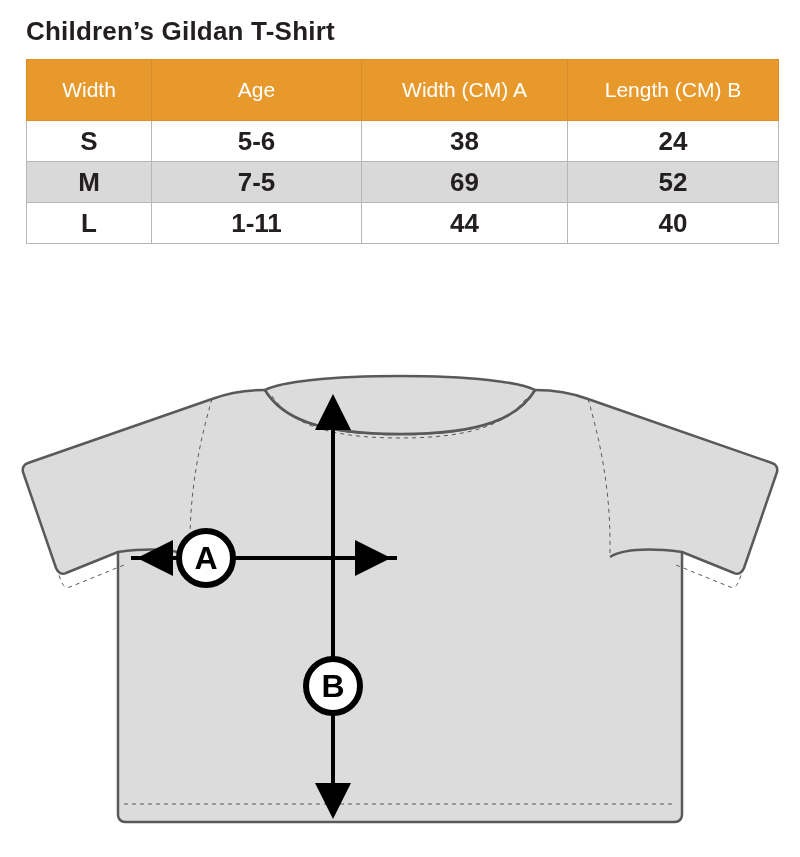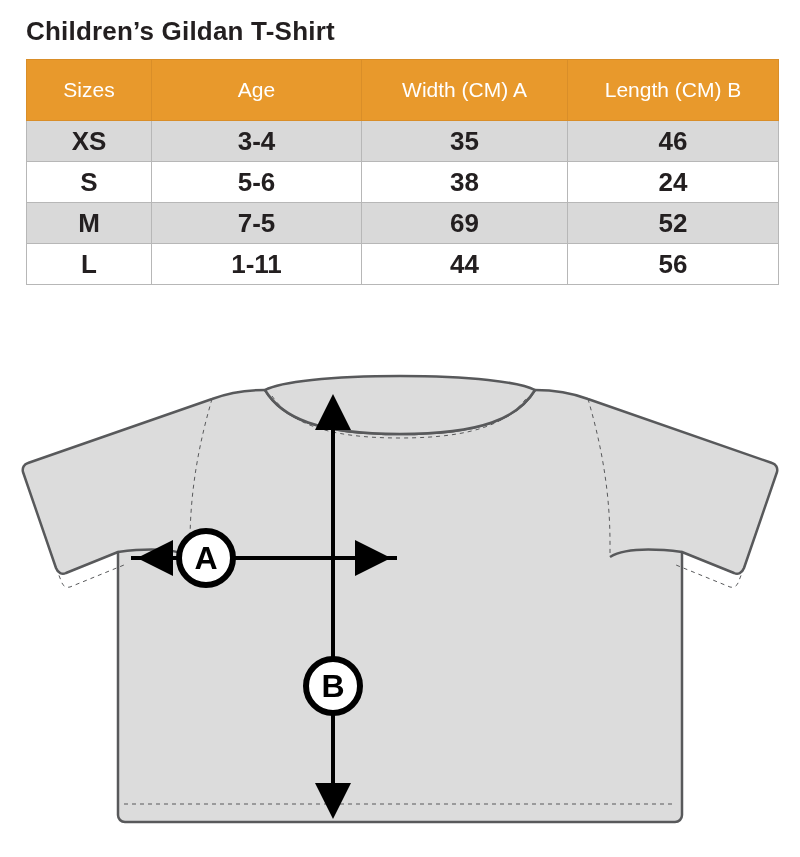--- a/index.html
+++ b/index.html
@@ -83,50 +83,44 @@
 </head>
 <body>
 
 <div class="page">
 
   <div class="title">Children’s Gildan T-Shirt</div>
 
   <table class="size-table">
     <thead>
       <tr>
-        <th class="col-sizes">Sizes</th>
+        <th class="col-sizes">Width</th>
         <th class="col-age">Age</th>
         <th class="col-width">Width (CM) A</th>
         <th class="col-length">Length  (CM) B</th>
       </tr>
     </thead>
     <tbody>
-      <tr class="alt">
-        <td>XS</td>
-        <td>3-4</td>
-        <td>35</td>
-        <td>46</td>
-      </tr>
       <tr class="plain">
         <td>S</td>
         <td>5-6</td>
         <td>38</td>
         <td>24</td>
       </tr>
       <tr class="alt">
         <td>M</td>
         <td>7-5</td>
         <td>69</td>
         <td>52</td>
       </tr>
       <tr class="plain">
         <td>L</td>
         <td>1-11</td>
         <td>44</td>
-        <td>56</td>
+        <td>40</td>
       </tr>
     </tbody>
   </table>
 
   <div class="shirt-wrap">
     <svg class="shirt" width="800" height="489" viewBox="0 0 800 489" xmlns="http://www.w3.org/2000/svg">
       <defs>
         <marker id="arrHead" markerWidth="9" markerHeight="9" refX="7.5" refY="4.5" orient="auto">
           <path d="M0,0 L9,4.5 L0,9 z" fill="#000000"></path>
         </marker>

